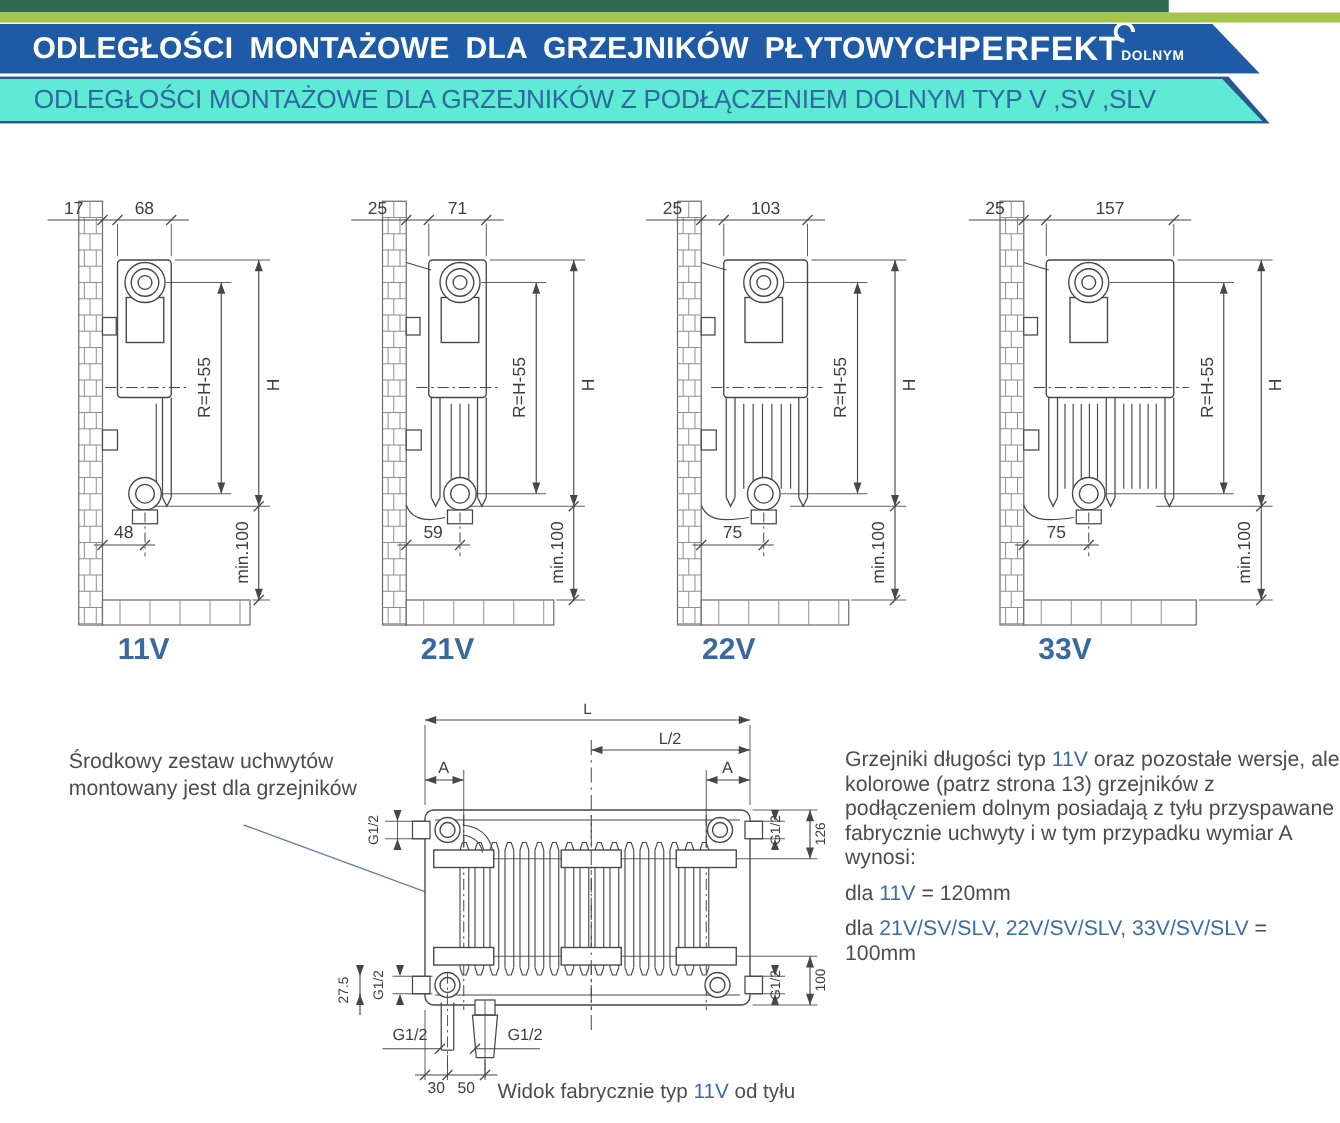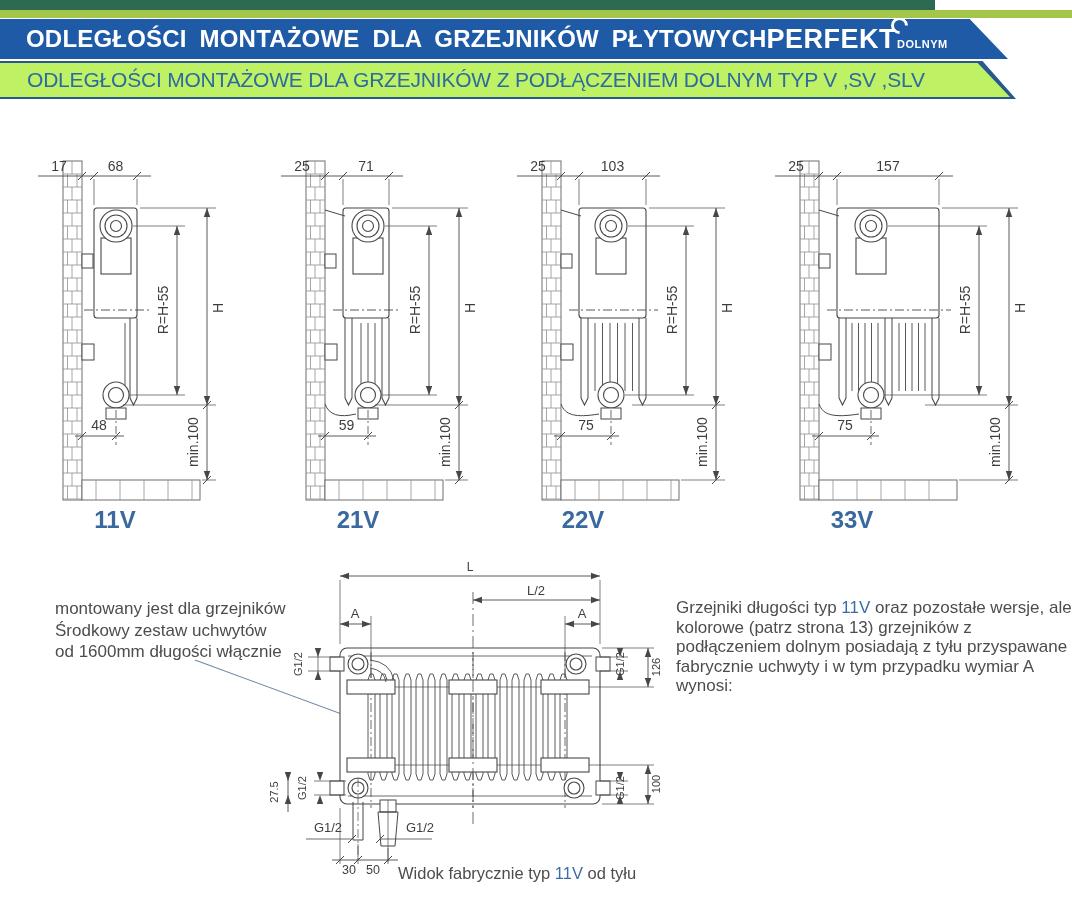--- a/index.html
+++ b/index.html
@@ -10,21 +10,21 @@
   .banner-blue{position:absolute;left:0;top:19px;width:1008px;height:40px;background:#1e5aa5;
         clip-path:polygon(0 0,96.2% 0,100% 100%,0 100%);display:flex;align-items:center;color:#fff;white-space:nowrap}
   .banner-title{margin-left:26px;font-size:24px;font-weight:bold;letter-spacing:.2px;word-spacing:6px}
   .brand{position:relative;display:flex;align-items:baseline}
   .brand-main{font-size:27px;font-weight:bold;letter-spacing:.5px}
   .brand-sub{font-size:11px;font-weight:bold;letter-spacing:.5px;margin-left:1px}
   .brand-arc{position:absolute;right:40px;top:-7px;width:11px;height:11px;border:3px solid #fff;
         border-radius:50%;border-bottom-color:transparent;transform:rotate(-45deg)}
   .banner-white-outer{position:absolute;left:0;top:61px;width:1016px;height:38px;background:#27588f;
         clip-path:polygon(0 0,96.7% 0,100% 100%,0 100%)}
-  .banner-white-inner{position:absolute;left:0;top:2px;width:1010px;height:34px;background:#bef264;
+  .banner-white-inner{position:absolute;left:0;top:2px;width:1010px;height:34px;background:#5eead4;
         clip-path:polygon(0 0,96.8% 0,100% 100%,0 100%);display:flex;align-items:center}
   .subtitle{margin-left:27px;font-size:21px;font-weight:500;color:#2d6aa0;white-space:nowrap;letter-spacing:-.2px}
   .diag{position:absolute;top:158px}
   .type-label{position:absolute;top:506px;width:110px;text-align:center;font-size:24px;font-weight:600;color:#39699f}
   .side-note{position:absolute;left:55px;top:598px;font-size:17px;line-height:21.5px;color:#4d4d4d}
   .notes{position:absolute;left:676px;top:598px;width:396px;font-size:17px;color:#4d4d4d}
   .notes-heading{margin-bottom:23px}
   .notes p{margin:0 0 9px;line-height:19.5px}
   .notes .dla-line{margin-bottom:9px;line-height:19.5px}
   .hl{color:#3a6da8}
@@ -576,23 +576,22 @@
         <line x1="119" y1="252" x2="119" y2="287" stroke="#474747" stroke-width="0.8" stroke-dasharray="8 3 2 3"></line>
       </svg>
   </figure>
 
   <div class="type-label" style="left:60px">11V</div>
   <div class="type-label" style="left:303px">21V</div>
   <div class="type-label" style="left:528px">22V</div>
   <div class="type-label" style="left:797px">33V</div>
 
   <div class="side-note">
+    <div>Środkowy zestaw uchwytów</div>
     <div>montowany jest dla grzejników</div>
-    <div>Środkowy zestaw uchwytów</div>
-    <div>od 1600mm długości włącznie</div>
   </div>
 
   <svg style="position:absolute;left:150px;top:640px" width="340" height="170">
     <line x1="45" y1="20" x2="322" y2="122" stroke="#6b86a5" stroke-width="1.1"></line>
   </svg>
 
   <svg id="rear" style="position:absolute;left:268px;top:556px" width="420" height="346" viewBox="0 0 420 346">
       <rect x="72" y="92" width="260" height="156" rx="7" fill="#fff" stroke="#474747" stroke-width="1.1"></rect>
       <line x1="80" y1="100" x2="324" y2="100" stroke="#474747" stroke-width="0.8"></line>
       <line x1="80" y1="240" x2="324" y2="240" stroke="#474747" stroke-width="0.8"></line>
@@ -764,17 +763,19 @@
       <line x1="64" y1="304" x2="130" y2="304" stroke="#474747" stroke-width="0.9"></line>
       <line x1="68" y1="308" x2="76" y2="300" stroke="#474747" stroke-width="1"></line>
       <line x1="86" y1="308" x2="94" y2="300" stroke="#474747" stroke-width="1"></line>
       <line x1="116" y1="308" x2="124" y2="300" stroke="#474747" stroke-width="1"></line>
       <text x="81" y="318" font-size="12.5" fill="#3e3e3e" text-anchor="middle">30</text>
       <text x="105" y="318" font-size="12.5" fill="#3e3e3e" text-anchor="middle">50</text>
     </svg>
 
   <div class="notes">
     <p><span>Grzejniki długości typ </span><span class="hl">11V</span><span> oraz pozostałe wersje, ale kolorowe (patrz strona 13) grzejników z podłączeniem dolnym posiadają z tyłu przyspawane fabrycznie uchwyty i w tym przypadku wymiar A wynosi:</span></p>
+    <div class="dla-line"><span>dla </span><span class="hl">11V</span><span> = 120mm</span></div>
+    <div class="dla-line"><span>dla </span><span class="hl">21V/SV/SLV, 22V/SV/SLV, 33V/SV/SLV</span><span> = 100mm</span></div>
   </div>
 
   <div class="caption"><span>Widok fabrycznie typ </span><span class="hl">11V</span><span> od tyłu</span></div>
 
 </div>
 
 </body></html>

